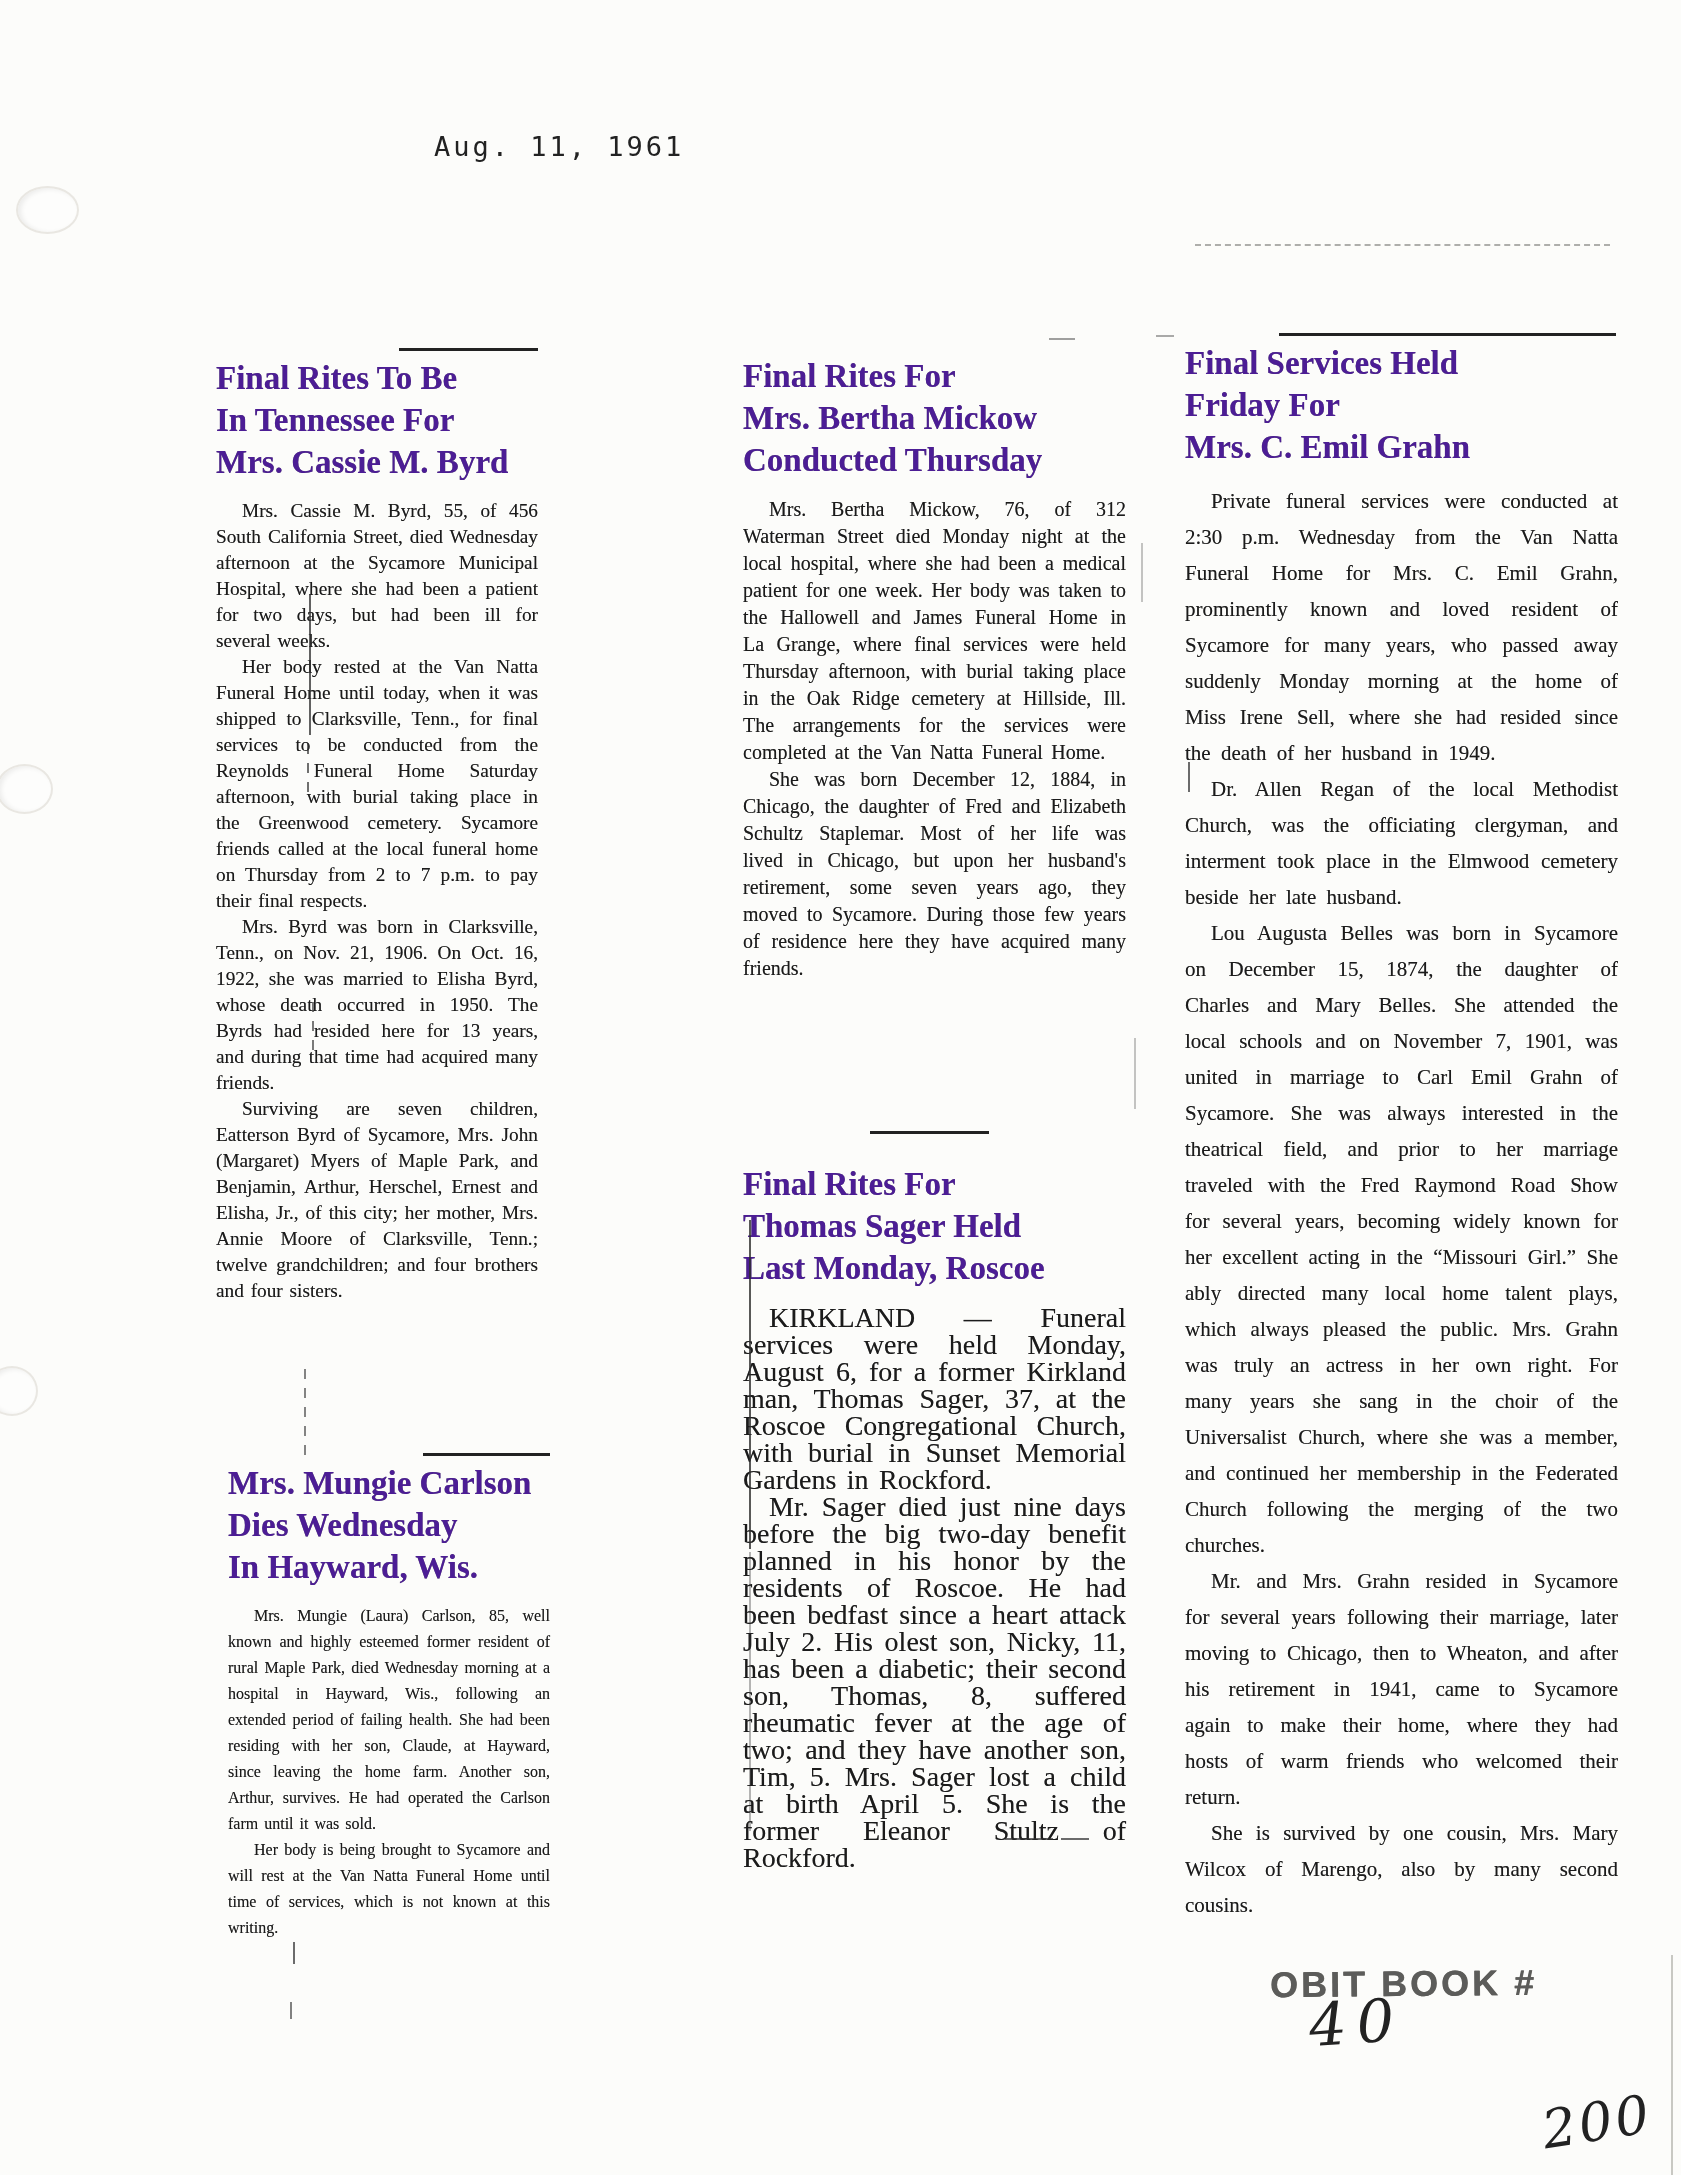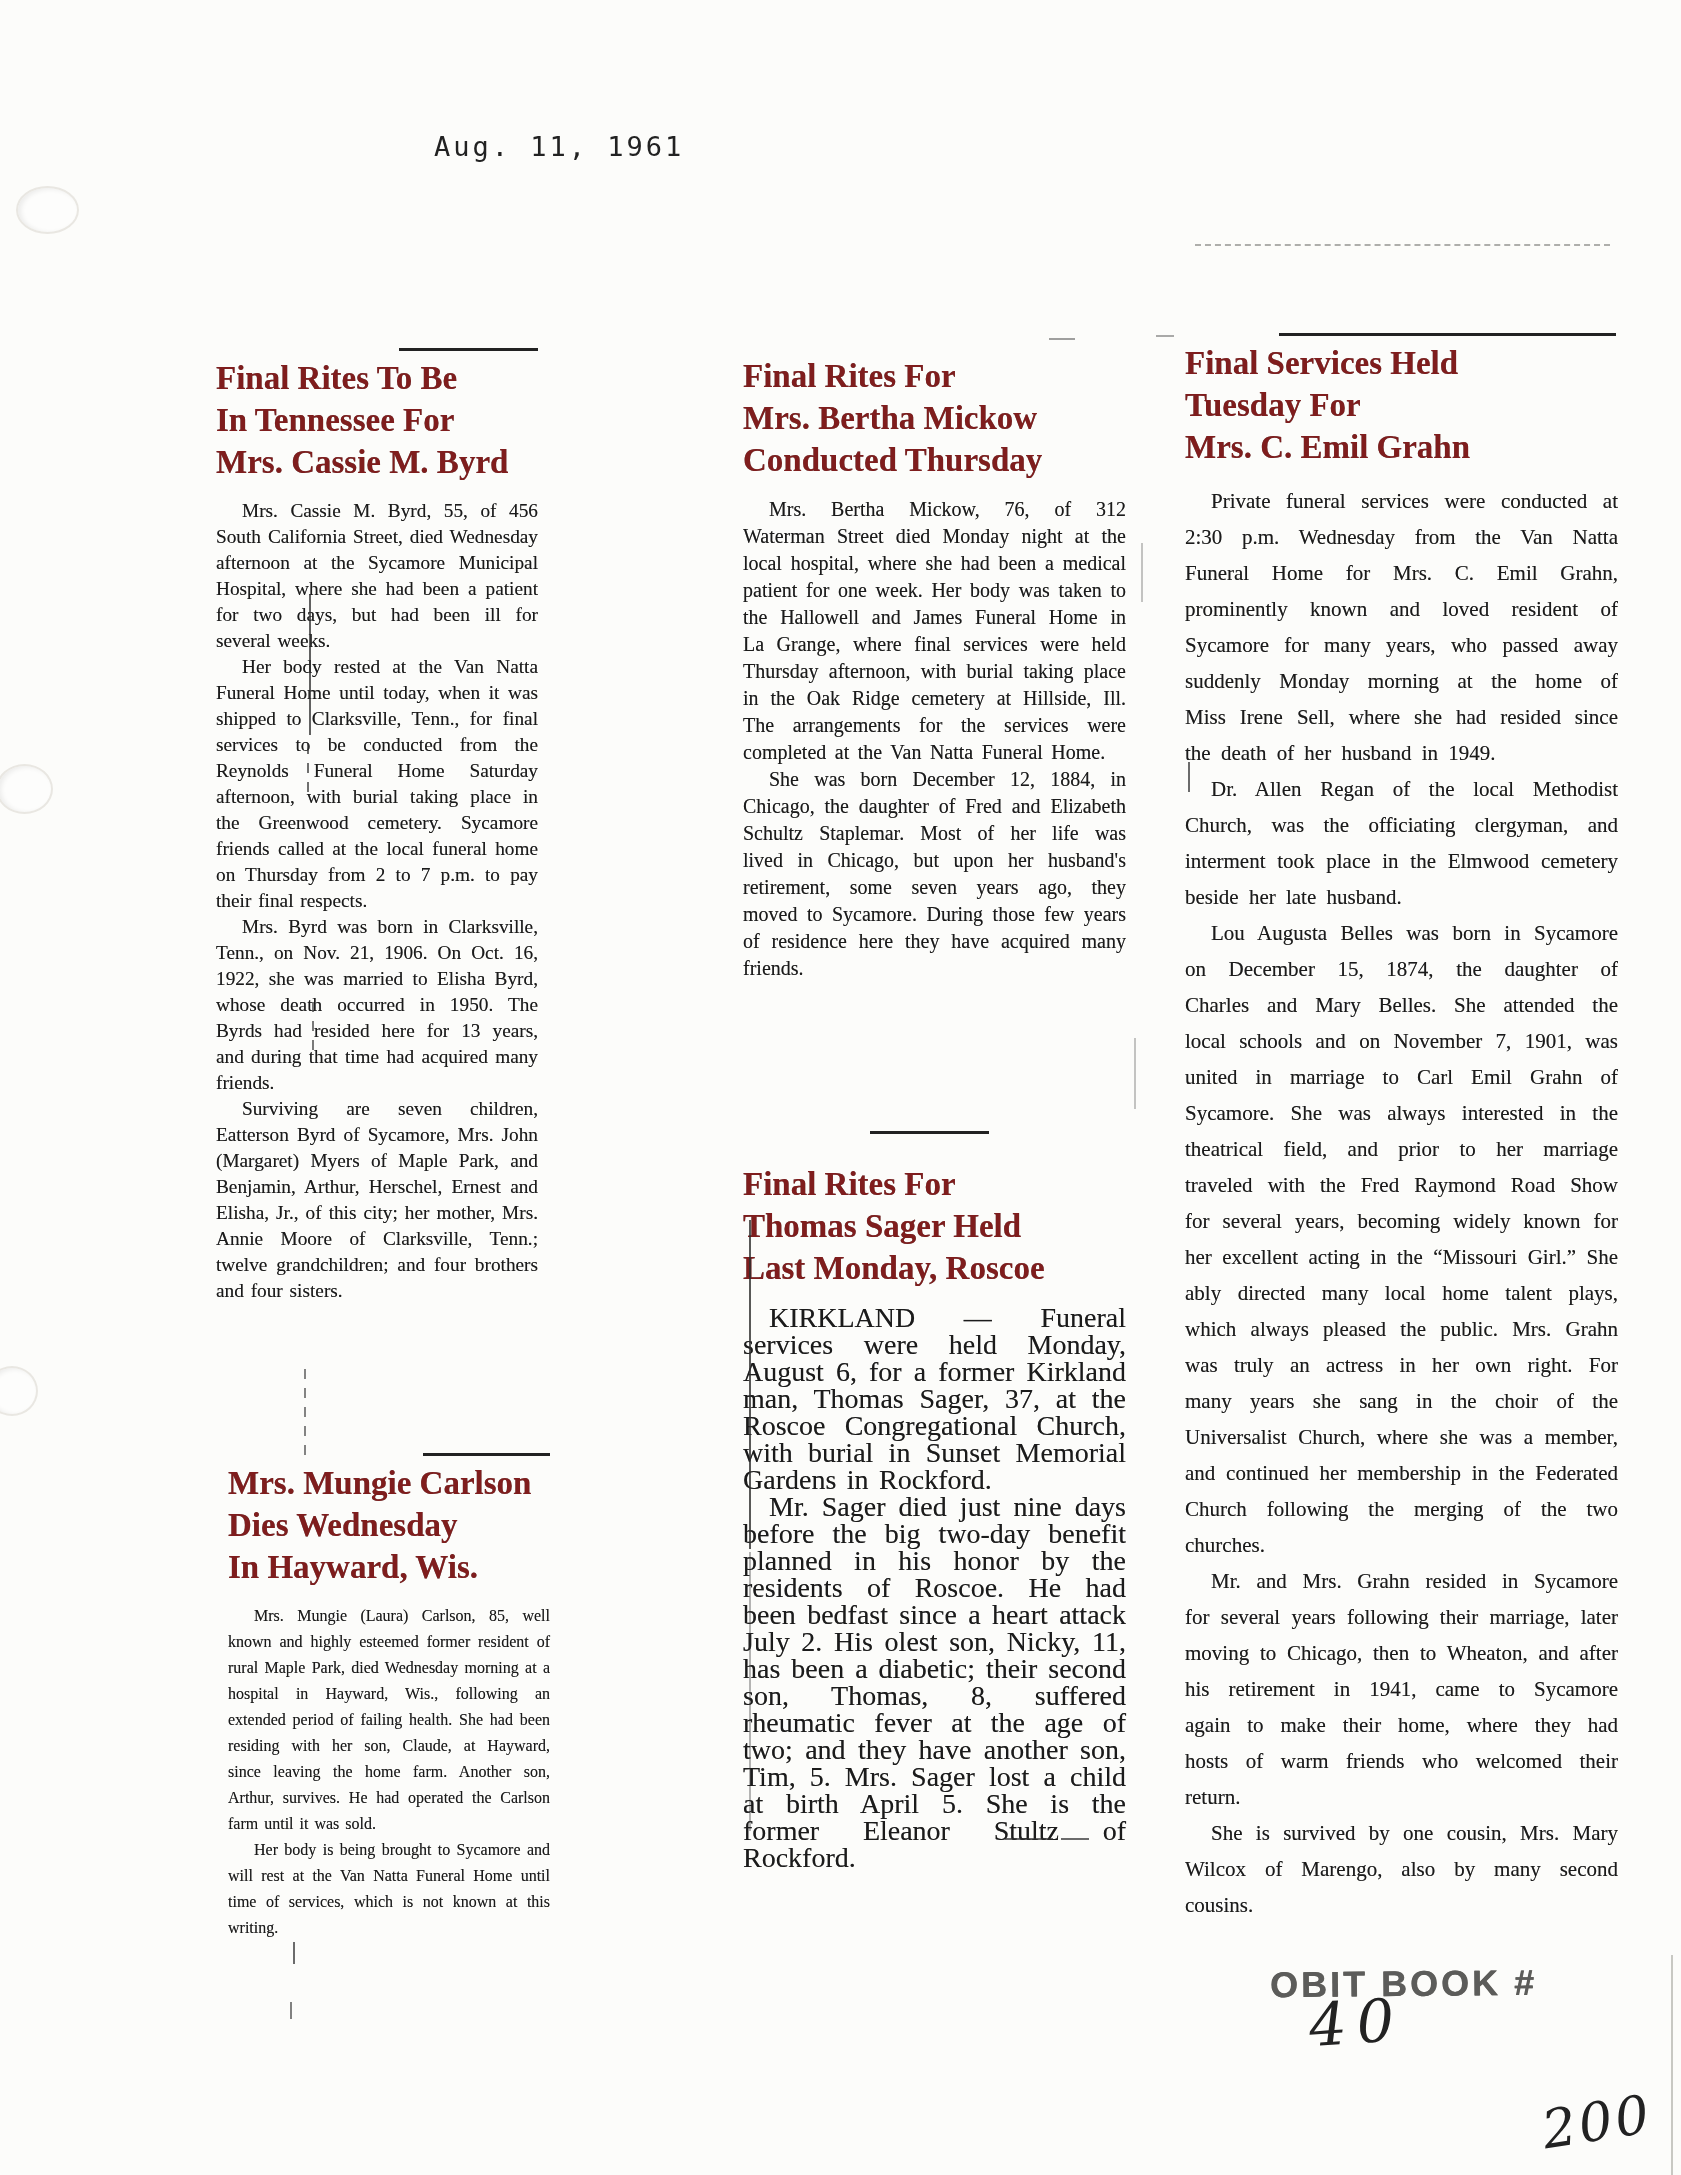--- a/index.html
+++ b/index.html
@@ -31,21 +31,21 @@
   .hole.h3{left:-14px;top:1366px;width:48px;height:46px;}
   
   article{position:absolute;}
   article .rule{height:3px;background:#222;margin-bottom:7px;}
   article h2{
     margin:0 0 14px 0;
     font-family:"Liberation Serif", serif;
     font-weight:bold;
     font-size:33px;line-height:1.27;
     white-space:pre-line;
-    color:#7f1d1d;
+    color:#4c1d95;
     text-shadow:0 0 0.5px rgba(0,0,0,.5);
   }
   article p{
     margin:0;
     text-align:justify;
     text-indent:26px;
     text-shadow:0 0 0.4px rgba(0,0,0,.45);
   }
   .art-byrd{left:216px;top:348px;width:322px;}
   .art-byrd .rule{width:139px;margin-left:183px;}
@@ -145,21 +145,21 @@
 Thomas Sager Held
 Last Monday, Roscoe</h2>
     <p>KIRKLAND — Funeral services were held Monday, August 6, for a former Kirkland man, Thomas Sager, 37, at the Roscoe Congregational Church, with burial in Sunset Memorial Gardens in Rockford.</p>
     <p>Mr. Sager died just nine days before the big two-day benefit planned in his honor by the residents of Roscoe. He had been bedfast since a heart attack July 2. His olest son, Nicky, 11, has been a diabetic; their second son, Thomas, 8, suffered rheumatic fever at the age of two; and they have another son, Tim, 5. Mrs. Sager lost a child at birth April 5. She is the former Eleanor Stultz of Rockford.</p>
   </article>
 
   <article class="art-grahn">
     <div class="dash-line"></div>
     <div class="rule"></div>
     <h2>Final Services Held
-Tuesday For
+Friday For
 Mrs. C. Emil Grahn</h2>
     <p>Private funeral services were conducted at 2:30 p.m. Wednesday from the Van Natta Funeral Home for Mrs. C. Emil Grahn, prominently known and loved resident of Sycamore for many years, who passed away suddenly Monday morning at the home of Miss Irene Sell, where she had resided since the death of her husband in 1949.</p>
     <p>Dr. Allen Regan of the local Methodist Church, was the officiating clergyman, and interment took place in the Elmwood cemetery beside her late husband.</p>
     <p>Lou Augusta Belles was born in Sycamore on December 15, 1874, the daughter of Charles and Mary Belles. She attended the local schools and on November 7, 1901, was united in marriage to Carl Emil Grahn of Sycamore. She was always interested in the theatrical field, and prior to her marriage traveled with the Fred Raymond Road Show for several years, becoming widely known for her excellent acting in the “Missouri Girl.” She ably directed many local home talent plays, which always pleased the public. Mrs. Grahn was truly an actress in her own right. For many years she sang in the choir of the Universalist Church, where she was a member, and continued her membership in the Federated Church following the merging of the two churches.</p>
     <p>Mr. and Mrs. Grahn resided in Sycamore for several years following their marriage, later moving to Chicago, then to Wheaton, and after his retirement in 1941, came to Sycamore again to make their home, where they had hosts of warm friends who welcomed their return.</p>
     <p>She is survived by one cousin, Mrs. Mary Wilcox of Marengo, also by many second cousins.</p>
   </article>
 
   <div class="mark v m1"></div>
   <div class="mark v dashes m2"></div>

